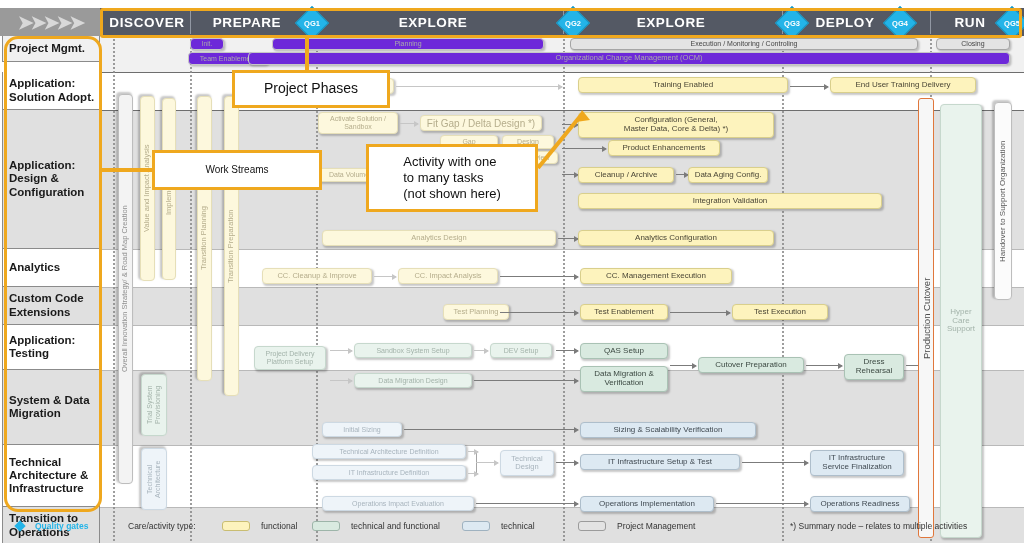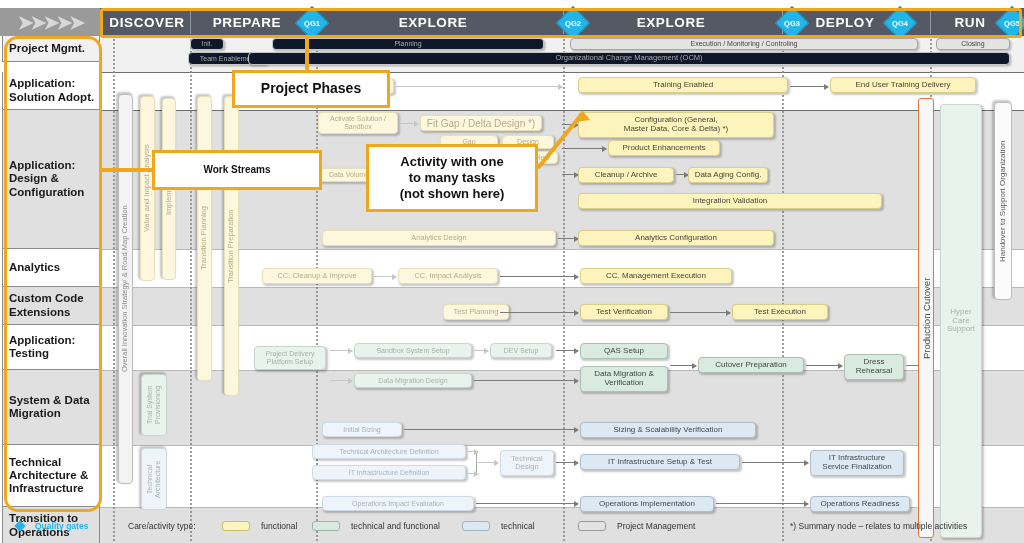--- a/index.html
+++ b/index.html
@@ -37,41 +37,41 @@
   .task{position:absolute;box-sizing:border-box;border-radius:4px;display:flex;align-items:center;
         justify-content:center;text-align:center;line-height:1.1;padding:1px 3px;
         box-shadow:1.5px 1.5px 2px rgba(0,0,0,.22);}
   .t-func{background:#fdf3bd;border:1px solid #d9cf8c;color:#4a4636;}
   .t-func-pale{background:#fdf8dd;border:1px solid #e6dfb8;color:#b5ad8c;}
   .t-tech{background:#dde9f2;border:1px solid #aebecb;color:#404a52;}
   .t-tech-pale{background:#eef4f9;border:1px solid #cdd9e3;color:#a8b4bd;}
   .t-techfunc{background:#d9eae0;border:1px solid #a9c2b4;color:#3d4a43;}
   .t-techfunc-pale{background:#e9f3ed;border:1px solid #c6d8cd;color:#a3b3aa;}
   .t-pm{background:#e3e3e3;border:1px solid #a5a5a5;color:#454545;}
-  .t-pm-pale{background:#0f172a;border:1px solid #c7c7c7;color:#aaaaaa;}
+  .t-pm-pale{background:#6d28d9;border:1px solid #c7c7c7;color:#aaaaaa;}
   .t-plain{background:#f3f3f3;border:1px solid #bdbdbd;color:#8f8f8f;}
   .vert{writing-mode:vertical-rl;transform:rotate(180deg);}
 
   
   .arrow{position:absolute;height:1px;background:#7b7b7b;}
   .arrow.pale{background:#c6c6c6;}
   .arrow:after{content:"";position:absolute;right:-1px;top:-2.5px;border-left:5px solid #7b7b7b;
                border-top:3px solid transparent;border-bottom:3px solid transparent;}
   .arrow.pale:after{border-left-color:#c6c6c6;}
   .vline{position:absolute;width:1px;background:#a5a5a5;}
 
   
   .cutover{position:absolute;box-sizing:border-box;background:#f7f7f7;border:1.5px solid #e0773c;border-radius:3px;}
   .cutover span{writing-mode:vertical-rl;transform:rotate(180deg);font-size:9.5px;color:#4c4c4c;
                 display:block;width:100%;height:100%;text-align:center;line-height:1.6;}
 
   
   .callout{position:absolute;box-sizing:border-box;background:#ffffff;border:3px solid #efa81e;
-           display:flex;align-items:center;justify-content:center;text-align:center;
-           font-weight:bold;color:#111;z-index:40;line-height:1.25;}
+           display:flex;align-items:center;justify-content:center;text-align:left;
+           font-weight:normal;color:#111;z-index:40;line-height:1.25;}
   .hl{position:absolute;box-sizing:border-box;border:3px solid #efa81e;z-index:30;pointer-events:none;
       border-radius:3px;background:transparent;}
   .leader{position:absolute;background:#efa81e;z-index:31;}
 
   
   .legend{position:absolute;left:0;top:519px;width:1024px;height:24px;font-size:8.5px;color:#333;}
   .lg{position:absolute;top:2px;display:flex;align-items:center;gap:11px;white-space:nowrap;}
   .swatch{display:inline-block;width:26px;height:8px;border-radius:3px;}
   .qgdot{display:inline-block;width:8px;height:8px;background:#23b4e8;transform:rotate(45deg);}
   .qgtext{color:#23b4e8;font-weight:bold;}
@@ -289,21 +289,21 @@
     <div class="arrow" style="left:500px;top:240px;width:78px"></div>
     <div class="task t-func" style="left:580px;top:232px;width:152px;height:16px;font-size:8px">
       <span>CC. Management Execution</span>
       </div>
 
     <div class="task t-func-pale" style="left:443px;top:268px;width:66px;height:16px;font-size:7.5px">
       <span>Test Planning</span>
       </div>
     <div class="arrow" style="left:500px;top:276px;width:78px"></div>
     <div class="task t-func" style="left:580px;top:268px;width:88px;height:16px;font-size:8px">
-      <span>Test Verification</span>
+      <span>Test Enablement</span>
       </div>
     <div class="arrow" style="left:670px;top:276px;width:60px"></div>
     <div class="task t-func" style="left:732px;top:268px;width:96px;height:16px;font-size:8px">
       <span>Test Execution</span>
       </div>
 
     <div class="task t-techfunc-pale" style="left:254px;top:310px;width:72px;height:24px;font-size:7px">
       <span style="white-space:pre-line">Project Delivery
 Platform Setup</span>
       </div>

